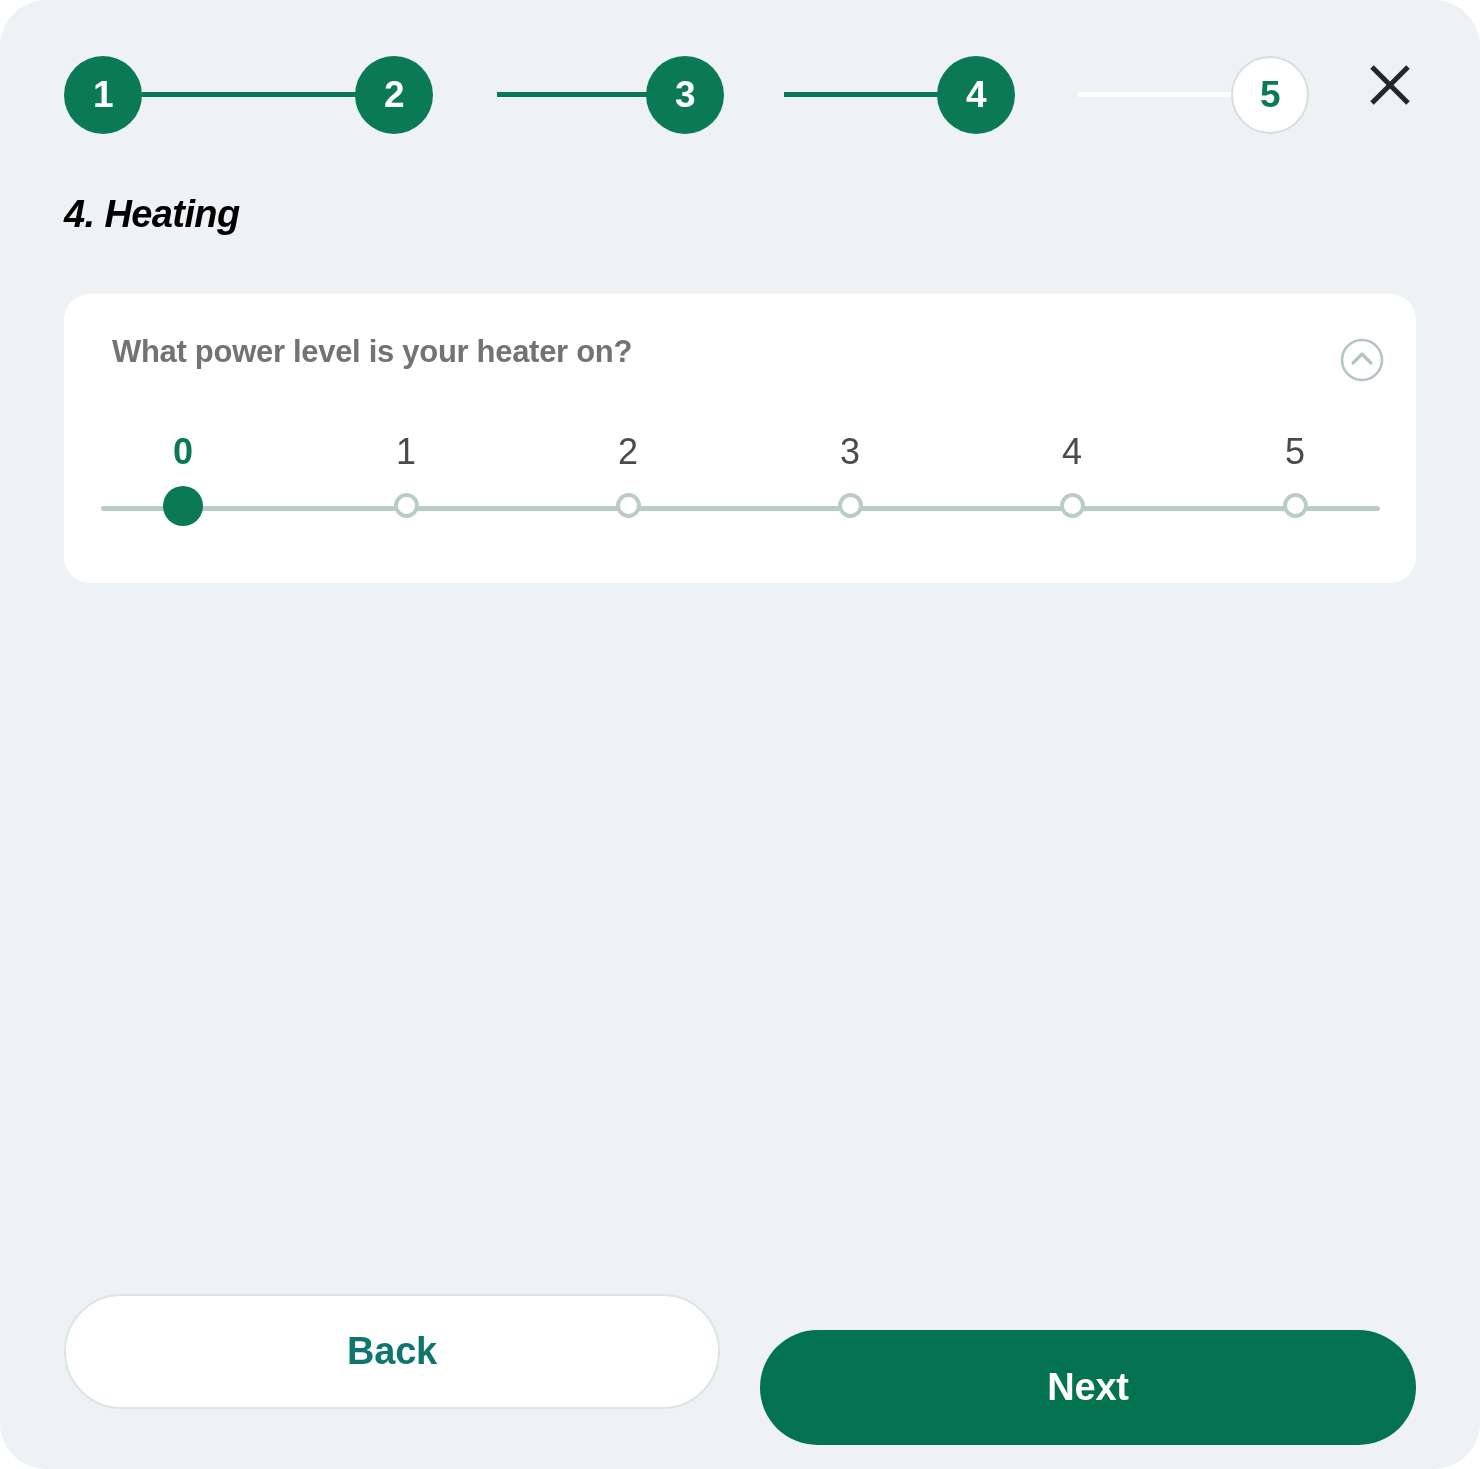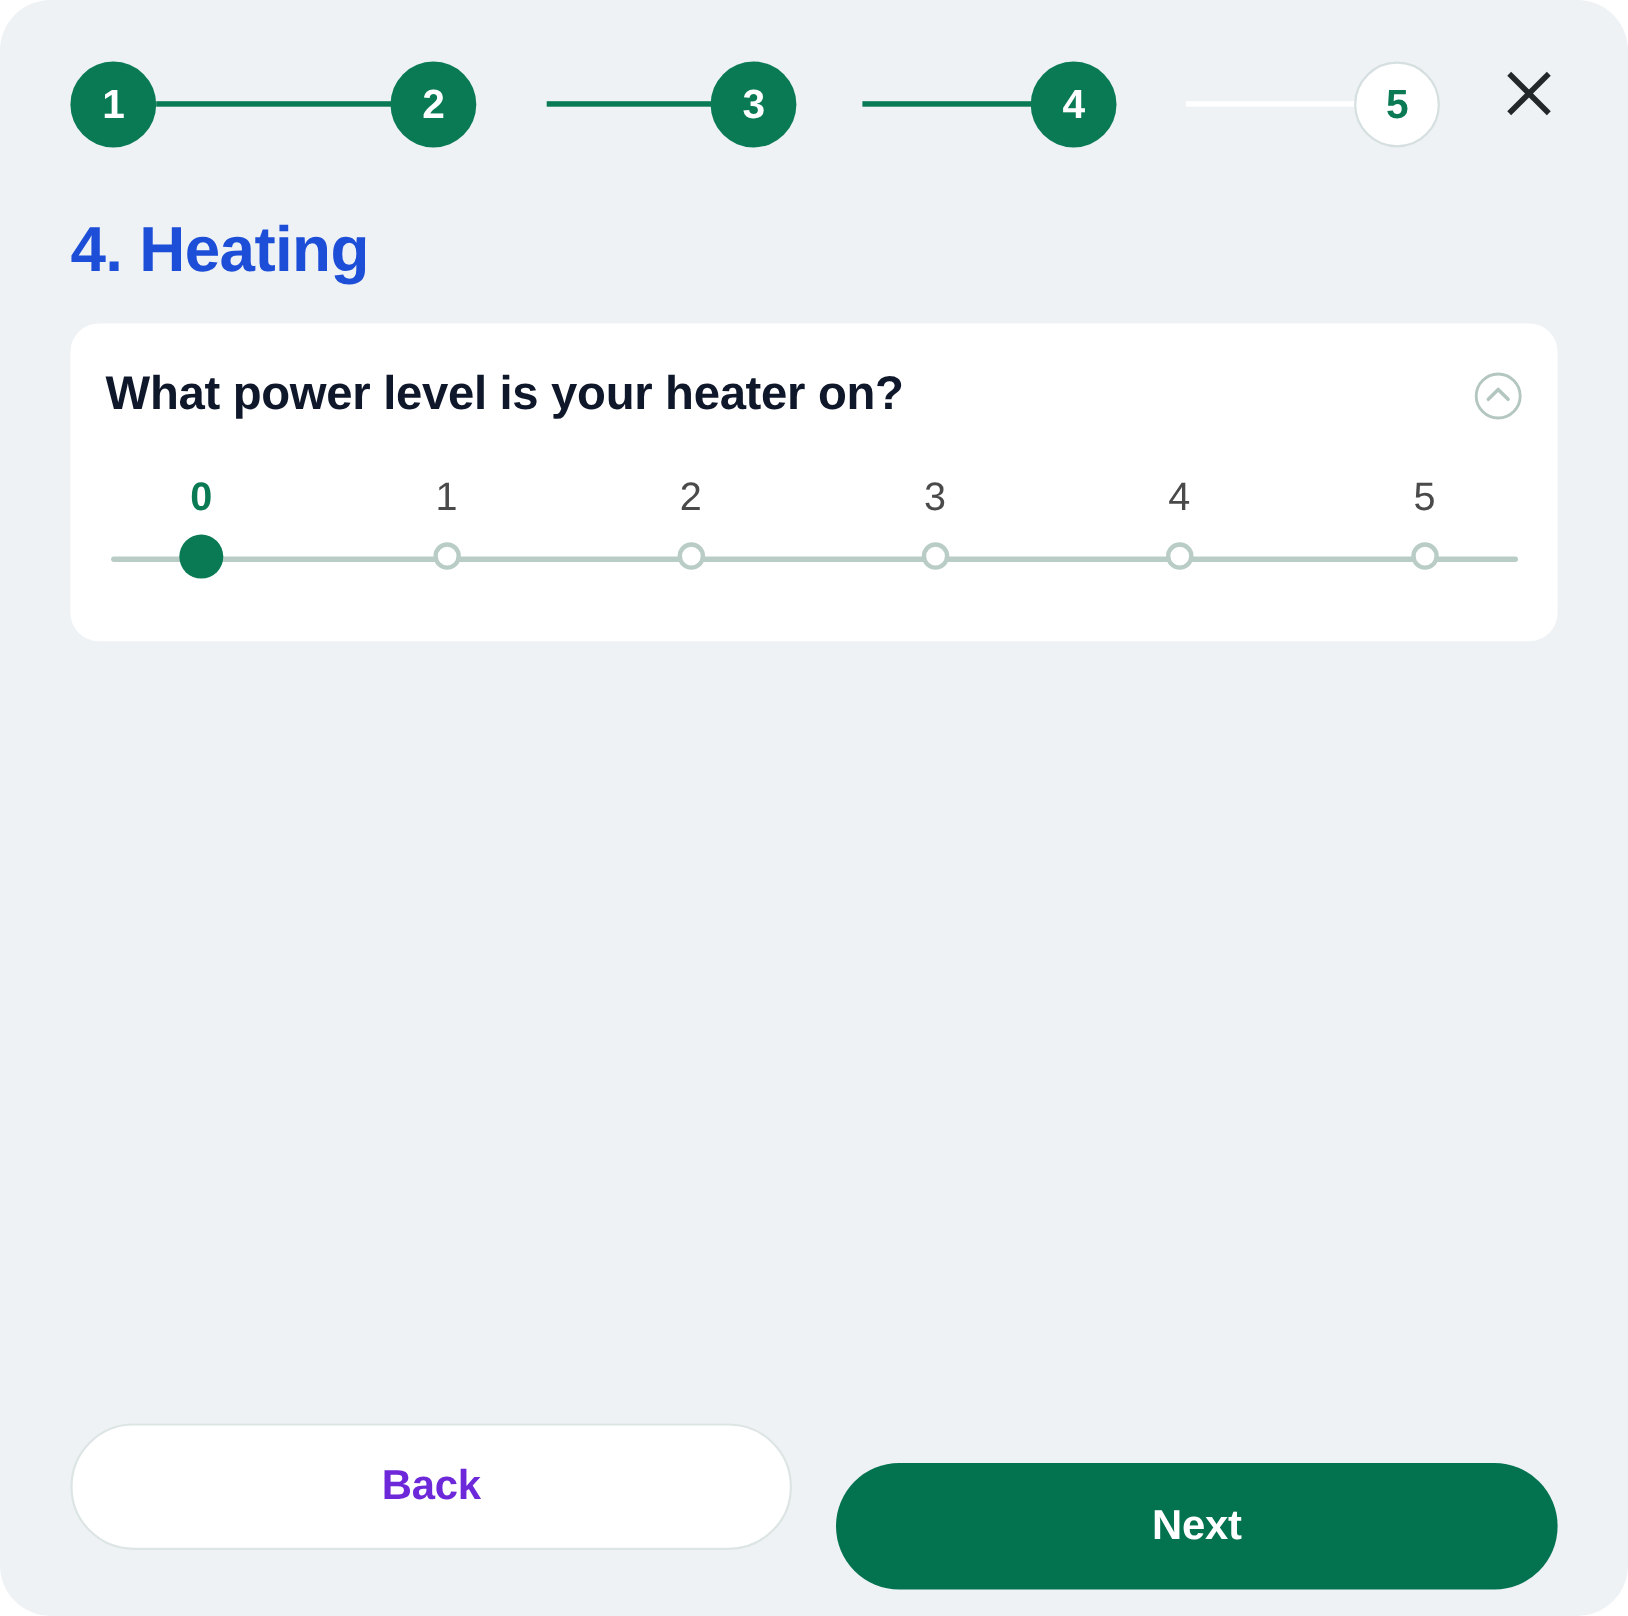--- a/index.html
+++ b/index.html
@@ -74,43 +74,44 @@
     align-items: center;
     justify-content: center;
     cursor: pointer;
   }
 
   
   .page-title {
     position: absolute;
     left: 64px;
     top: 193px;
-    font-size: 58px;
-    font-weight: bold;
-    color: #1d4ed8;
+    font-size: 38px;
+    font-weight: bold;
+    color: #000000;
     letter-spacing: -0.6px;
+    font-style: italic;
   }
 
   
   .card {
     position: absolute;
     left: 64px;
     top: 294px;
     width: 1352px;
     height: 289px;
     background: #ffffff;
     border-radius: 26px;
   }
   .card-question {
     position: absolute;
-    left: 32px;
+    left: 48px;
     top: 40px;
-    font-size: 43px;
-    font-weight: bold;
-    color: #0f172a;
+    font-size: 31px;
+    font-weight: bold;
+    color: #737373;
     letter-spacing: -0.3px;
   }
   .collapse-btn {
     position: absolute;
     right: 32px;
     top: 44px;
     width: 44px;
     height: 44px;
     cursor: pointer;
   }
@@ -183,21 +184,21 @@
     font-size: 38px;
     font-weight: bold;
     box-sizing: border-box;
     cursor: pointer;
     letter-spacing: -0.2px;
   }
   .btn-back {
     left: 64px;
     width: 656px;
     background: #ffffff;
-    color: #6d28d9;
+    color: #0f766e;
     border: 2px solid #dde5e4;
   }
   .btn-next {
     left: 760px;
     width: 656px;
     background: #03734f;
     color: #ffffff;
     margin-top: 36px;
   }
 </style>

